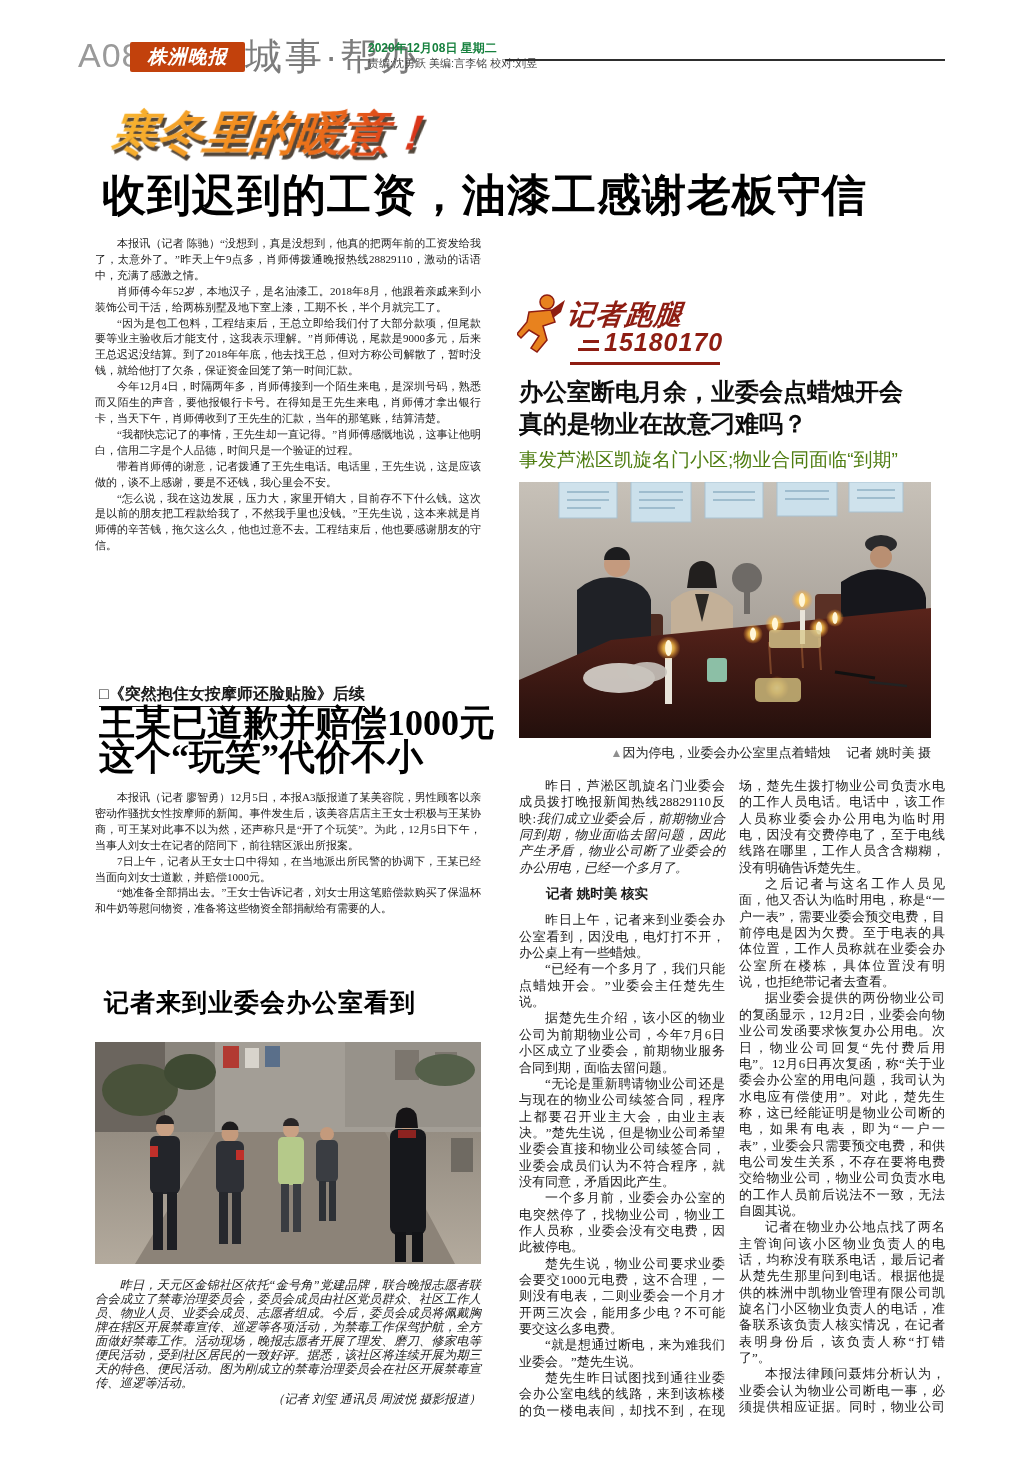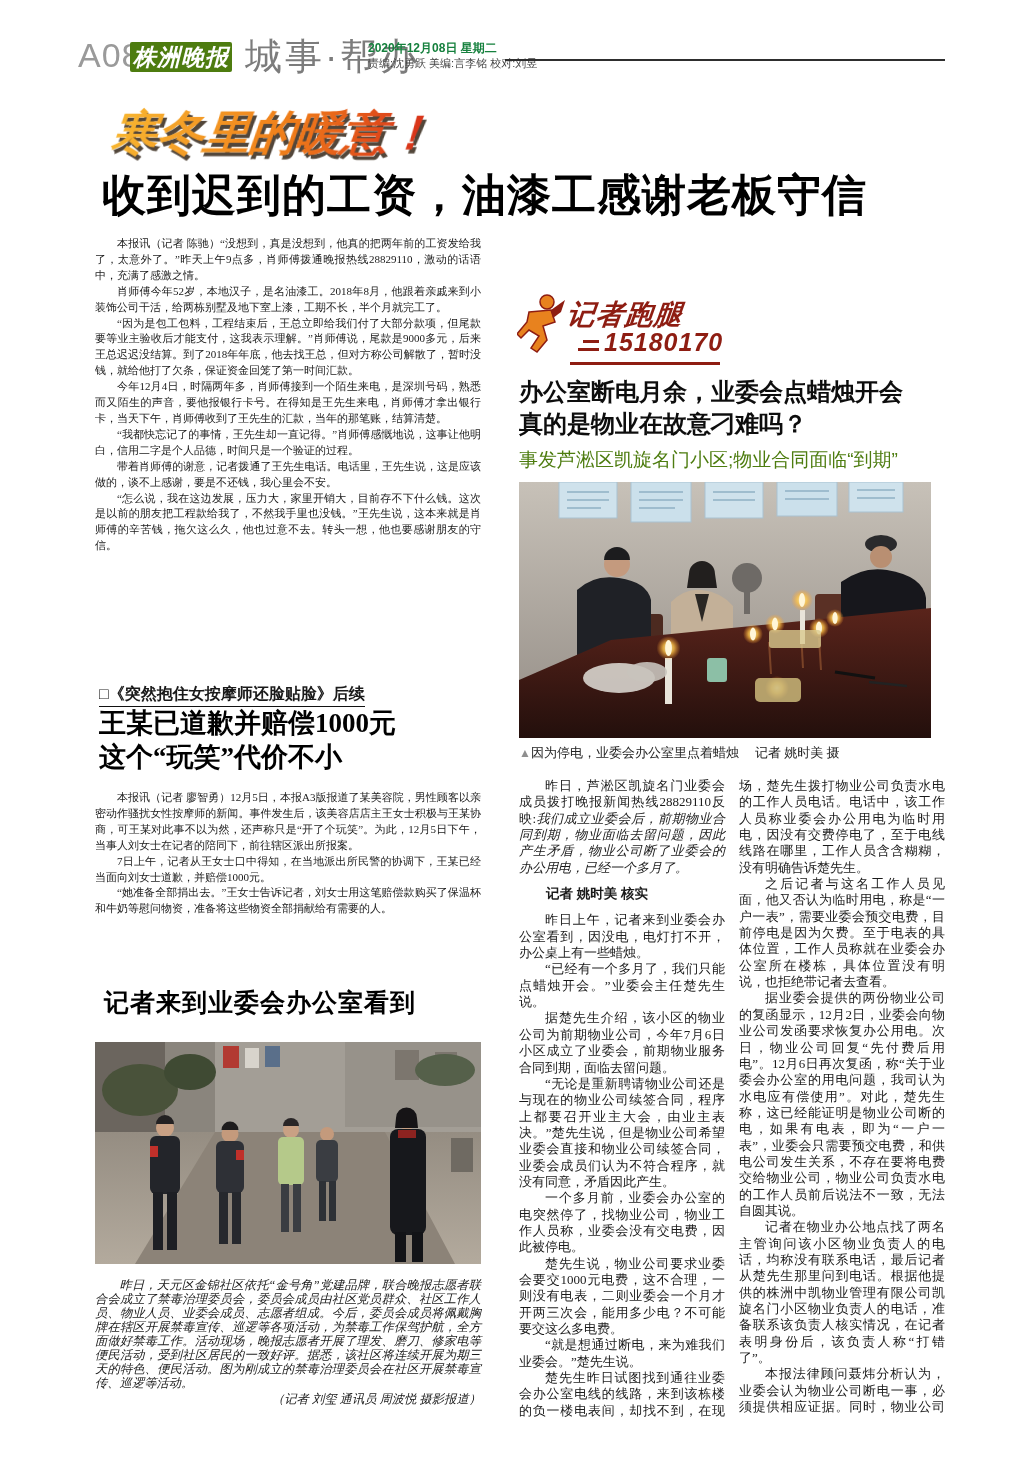--- a/index.html
+++ b/index.html
@@ -1,57 +1,57 @@
 <!DOCTYPE html>
 <html><head>
 <meta charset="utf-8">
 <style>
   html,body{margin:0;padding:0;background:#e9e9e9;}
   #page{position:relative;width:1031px;height:1475px;background:#ffffff;margin:0 auto;overflow:hidden;
         font-family:"Liberation Serif",serif;color:#1a1a1a;}
   .abs{position:absolute;}
   
   .pageno{font-family:"Liberation Sans",sans-serif;font-size:34px;color:#9a9a9a;letter-spacing:1px;}
-  .masthead{background:#4d7c0f;color:#fff;width:102px;height:30px;display:flex;align-items:center;justify-content:center;
-            font-weight:bold;font-size:23px;font-style:italic;letter-spacing:1px;border-radius:2px;}
+  .masthead{background:#c2410c;color:#fff;width:115px;height:30px;display:flex;align-items:center;justify-content:center;
+            font-weight:bold;font-size:19px;font-style:italic;letter-spacing:1px;border-radius:2px;}
   .section{font-family:"Liberation Sans",sans-serif;font-size:37px;color:#7c7c7c;letter-spacing:3px;}
   .dateline{font-family:"Liberation Sans",sans-serif;font-size:12px;color:#15803d;font-weight:bold;line-height:16px;}
   .staffline{font-family:"Liberation Sans",sans-serif;font-size:11px;color:#444;line-height:14px;}
   .header-rule{height:2px;background:#2e2e2e;}
   
   .kicker{font-family:"Liberation Sans",sans-serif;font-weight:900;font-style:italic;font-size:47px;letter-spacing:-1px;
           transform:skewX(-6deg);transform-origin:left bottom;color:#e8711c;
           filter:drop-shadow(3px 4px 0 rgba(52,38,24,.85));white-space:nowrap;}
   @supports ((-webkit-background-clip:text) or (background-clip:text)){
     .kicker{background:linear-gradient(100deg,#f8b831 0%,#ef7d1a 55%,#d5291a 100%);
             -webkit-background-clip:text;background-clip:text;color:transparent;}
   }
   .lead-headline{font-family:"Liberation Sans",sans-serif;font-weight:900;font-size:44px;color:#000;
                  letter-spacing:1px;white-space:nowrap;}
   .bodycol{font-size:11px;line-height:15.9px;text-align:justify;}
   .bodycol p{margin:0;text-indent:2em;}
   
   .fu-kicker{font-size:16px;font-weight:bold;border-bottom:1.5px solid #111;padding-bottom:1px;display:inline-block;}
-  .fu-headline{font-size:27px;font-weight:900;line-height:34px;color:#000;}
+  .fu-headline{font-size:36px;font-weight:900;line-height:34px;color:#000;}
   
   .comm-headline{font-size:25px;font-weight:900;color:#000;letter-spacing:1px;}
   .kai{font-style:italic;}
   .comm-body{font-size:12.3px;line-height:14px;text-align:justify;font-style:italic;}
   .comm-body p{margin:0;text-indent:2em;}
   .comm-byline{font-size:12.3px;font-style:italic;text-align:right;margin-top:2px;}
   
   .hl-name{font-family:"Liberation Sans",sans-serif;font-size:28px;font-weight:900;font-style:italic;color:#8e1d12;
            transform:skewX(-6deg);white-space:nowrap;letter-spacing:1px;}
   .hl-number{font-family:"Liberation Sans",sans-serif;font-size:25px;font-weight:900;font-style:italic;color:#8e1d12;
              white-space:nowrap;letter-spacing:1px;}
   .hl-stroke{background:#8e1d12;height:3px;}
   
   .cs-headline{font-size:24px;font-weight:900;line-height:32px;color:#0d0d0d;white-space:nowrap;}
   .cs-subhead{font-family:"Liberation Sans",sans-serif;font-size:19px;color:#4d7c0f;white-space:nowrap;}
-  .cs-caption{font-size:13px;color:#222;text-align:left;}
+  .cs-caption{font-size:13px;color:#222;text-align:right;}
   .cs-caption .tri{color:#8f8f8f;font-size:12px;}
   .cs-caption .credit{margin-left:16px;}
   .cs-body{width:426px;height:642px;column-count:2;column-gap:14px;column-fill:auto;
            font-size:13px;line-height:16.35px;text-align:justify;overflow:hidden;}
   .cs-body p{margin:0;text-indent:2em;}
   .cs-body p.verify{font-weight:bold;text-indent:2em;margin:10px 0;font-family:"Liberation Sans",sans-serif;font-size:13.5px;}
   photo, svg{display:block;}
 </style>
 </head>
 <body>
@@ -70,21 +70,21 @@
   <div class="abs kicker" style="left:108px;top:102px;">寒冬里的暖意！</div>
   <div class="abs lead-headline" style="left:102px;top:166px;">收到迟到的工资，油漆工感谢老板守信</div>
 
   <div class="abs bodycol" style="left:95px;top:236px;width:386px;height:430px;overflow:hidden;">
     <p>本报讯（记者 陈驰）“没想到，真是没想到，他真的把两年前的工资发给我了，太意外了。”昨天上午9点多，肖师傅拨通晚报热线28829110，激动的话语中，充满了感激之情。</p>
     <p>肖师傅今年52岁，本地汉子，是名油漆工。2018年8月，他跟着亲戚来到小装饰公司干活，给两栋别墅及地下室上漆，工期不长，半个月就完工了。</p>
     <p>“因为是包工包料，工程结束后，王总立即给我们付了大部分款项，但尾款要等业主验收后才能支付，这我表示理解。”肖师傅说，尾款是9000多元，后来王总迟迟没结算。到了2018年年底，他去找王总，但对方称公司解散了，暂时没钱，就给他打了欠条，保证资金回笼了第一时间汇款。</p>
     <p>今年12月4日，时隔两年多，肖师傅接到一个陌生来电，是深圳号码，熟悉而又陌生的声音，要他报银行卡号。在得知是王先生来电，肖师傅才拿出银行卡，当天下午，肖师傅收到了王先生的汇款，当年的那笔账，结算清楚。</p>
     <p>“我都快忘记了的事情，王先生却一直记得。”肖师傅感慨地说，这事让他明白，信用二字是个人品德，时间只是一个验证的过程。</p>
     <p>带着肖师傅的谢意，记者拨通了王先生电话。电话里，王先生说，这是应该做的，谈不上感谢，要是不还钱，我心里会不安。</p>
-    <p>“怎么说，我在这边发展，压力大，家里开销大，目前存不下什么钱。这次是以前的朋友把工程款给我了，不然我手里也没钱。”王先生说，这本来就是肖师傅的辛苦钱，拖欠这么久，他也过意不去。转头一想，他也要感谢朋友的守信。</p>
+    <p>“怎么说，我在这边发展，压力大，家里开销大，目前存不下什么钱。这次是以前的朋友把工程款给我了，不然我手里也没钱。”王先生说，这本来就是肖师傅的辛苦钱，拖欠这么久，他也过意不去。工程结束后，他也要感谢朋友的守信。</p>
   </div>
 
   <div class="abs fu-kicker" style="left:99px;top:684px;">□《突然抱住女按摩师还脸贴脸》后续</div>
   <div class="abs fu-headline" style="left:99px;top:706px;">
     <div>王某已道歉并赔偿1000元</div>
     <div>这个“玩笑”代价不小</div>
   </div>
   <div class="abs bodycol" style="left:95px;top:790px;width:386px;height:170px;overflow:hidden;">
     <p>本报讯（记者 廖智勇）12月5日，本报A3版报道了某美容院，男性顾客以亲密动作骚扰女性按摩师的新闻。事件发生后，该美容店店主王女士积极与王某协商，可王某对此事不以为然，还声称只是“开了个玩笑”。为此，12月5日下午，当事人刘女士在记者的陪同下，前往辖区派出所报案。</p>
     <p>7日上午，记者从王女士口中得知，在当地派出所民警的协调下，王某已经当面向刘女士道歉，并赔偿1000元。</p>

